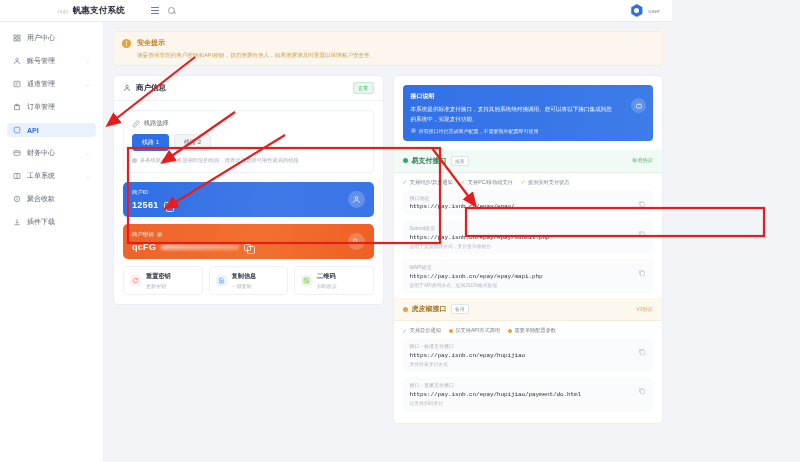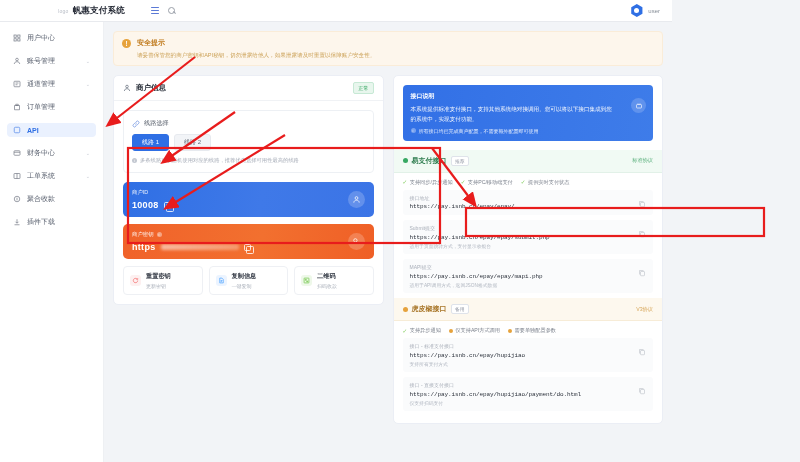--- a/index.html
+++ b/index.html
@@ -330,40 +330,40 @@
                 <div class="hint">
                   <span class="hint-dot">i</span>
                   <span>多条线路可以随机使用对应的线路，推荐优先选择可用性最高的线路</span>
                 </div>
               </div>
 
               <div class="big-card blue">
                 <div>
                   <div class="bc-label">商户ID</div>
                   <div class="bc-value">
-                    <span>10008</span>
+                    <span>12561</span>
                     <span class="copy-ico"></span>
                   </div>
                 </div>
                 <div class="bc-avatar">
                   <svg viewBox="0 0 16 16" fill="none" stroke="#fff" stroke-width="1.3">
                       <circle cx="8" cy="5.4" r="2.5"></circle>
                       <path d="M3.2 13.6c0-2.8 2.2-4.3 4.8-4.3s4.8 1.5 4.8 4.3"></path>
                     </svg>
                 </div>
               </div>
 
               <div class="big-card orange">
                 <div>
                   <div class="bc-label">
                     <span>商户密钥</span>
                     <span class="hint-dot" style="background:rgba(255,255,255,.45)">i</span>
                   </div>
                   <div class="bc-value">
-                    <span>https</span>
+                    <span>qcFG</span>
                     <span class="masked"></span>
                     <span class="copy-ico"></span>
                   </div>
                 </div>
                 <div class="bc-avatar">
                   <svg viewBox="0 0 16 16" fill="none" stroke="#fff" stroke-width="1.3">
                       <circle cx="6" cy="6" r="3"></circle>
                       <path d="M8.2 8.2l4.3 4.3M10.5 10.5l1.3-1.3"></path>
                     </svg>
                 </div>

